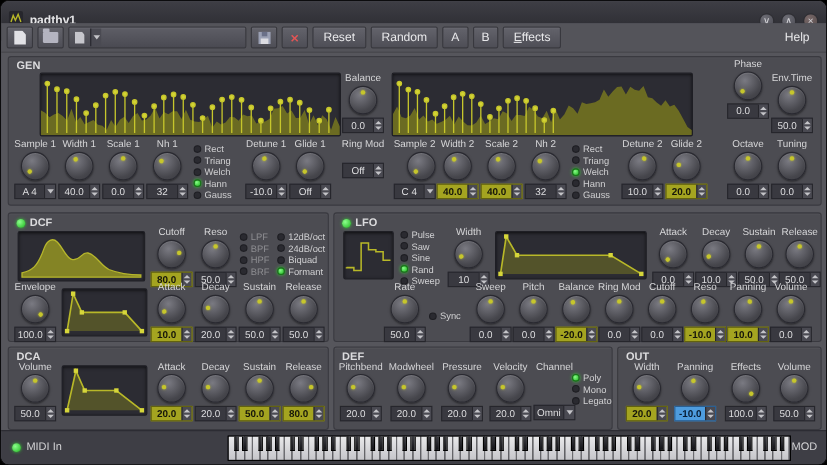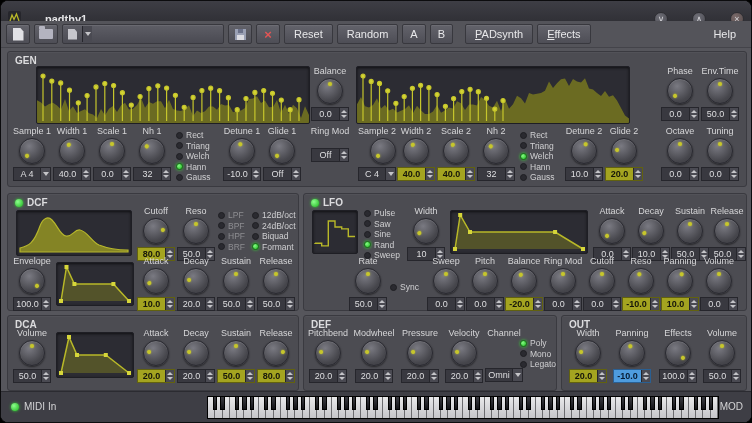--- a/index.html
+++ b/index.html
@@ -1,19 +1,19 @@
 <!DOCTYPE html>
 <html><head>
 <meta charset="utf-8">
 <style>
 *{margin:0;padding:0;box-sizing:border-box;font-family:"Liberation Sans",sans-serif;}
 html,body{width:752px;height:423px;background:#000;overflow:hidden;}
 #win{position:absolute;left:0;top:0;width:752px;height:423px;background:#56565c;border-radius:8px;overflow:hidden;border:1px solid #0c0c0e;}
 
-.titlebar{position:absolute;left:0;top:0;right:0;height:36px;background:linear-gradient(#3e3e45,#26262b);display:flex;align-items:center;padding:0 7px;gap:24px;}
+.titlebar{position:absolute;left:0;top:0;right:0;height:36px;background:linear-gradient(#3e3e45,#26262b);display:flex;align-items:center;padding:0 7px;gap:6px;}
 .tb-title{color:#e6e6e8;font-size:11px;font-weight:bold;}
 .tb-spacer{flex:1;}
 .tb-btn{width:14px;height:14px;border-radius:50%;background:radial-gradient(circle at 35% 30%,#6e6e76,#4a4a52);border:1px solid #2e2e33;color:#d6d6da;font-size:9px;line-height:12px;text-align:center;}
 .tb-btn.close{background:radial-gradient(circle at 35% 30%,#7a6a6a,#544a4a);}
 
 .toolbar{position:absolute;left:0;top:20px;right:0;height:27px;background:#54545a;border-bottom:1px solid #44444a;display:flex;align-items:center;padding:0 5px;gap:4px;}
 .btn{display:block;height:20px;line-height:18px;padding:0 9px;background:linear-gradient(#63636b,#4e4e56);border:1px solid #38383e;border-radius:2px;color:#e8e8ea;font-size:11px;text-align:center;box-shadow:inset 0 1px 0 #80808855;}
 .btn.sq{padding:0 7px;}
 .btn.mn::first-letter{text-decoration:underline;}
 .btn.gapl{margin-left:8px;}
@@ -101,21 +101,20 @@
     <div class="tbtn">
         <span class="i-save"></span>
       </div>
     <div class="tbtn">
         <span class="i-del">×</span>
       </div>
     <div class="btn">Reset</div>
     <div class="btn">Random</div>
     <div class="btn sq">A</div>
     <div class="btn sq">B</div>
-    <div class="btn mn gapl">PADsynth</div>
     <div class="btn mn">Effects</div>
     <span class="tb-spacer"></span>
     <div class="btn flat">Help</div>
   </div>
 
   <div class="main">
 
     <div class="grp" style="left:6px;top:3px;width:740px;height:136px;">
       <div class="gtitle">
           <span>GEN</span>
@@ -247,21 +246,21 @@
               <circle cx="121.3" cy="24.7" r="2"></circle>
               <line x1="129.5" y1="54" x2="129.5" y2="31.3"></line>
               <circle cx="129.5" cy="31.3" r="2"></circle>
               <line x1="137.8" y1="54" x2="137.8" y2="42.1"></line>
               <circle cx="137.8" cy="42.1" r="2"></circle>
               <line x1="146.0" y1="54" x2="146.0" y2="33.6"></line>
               <circle cx="146.0" cy="33.6" r="2"></circle>
             </g>
           </svg>
         </div>
-      <div class="kn" style="left:652px;top:14px;">
+      <div class="kn" style="left:652px;top:1px;">
           <div class="kl">Phase</div>
           <div class="kd">
             <div class="kp" style="transform:rotate(-135deg)"></div>
           </div>
           <div class="sp">
             <span class="sv">0.0</span>
             <span class="sa">
               <i class="up"></i>
               <i class="dn"></i>
             </span>

